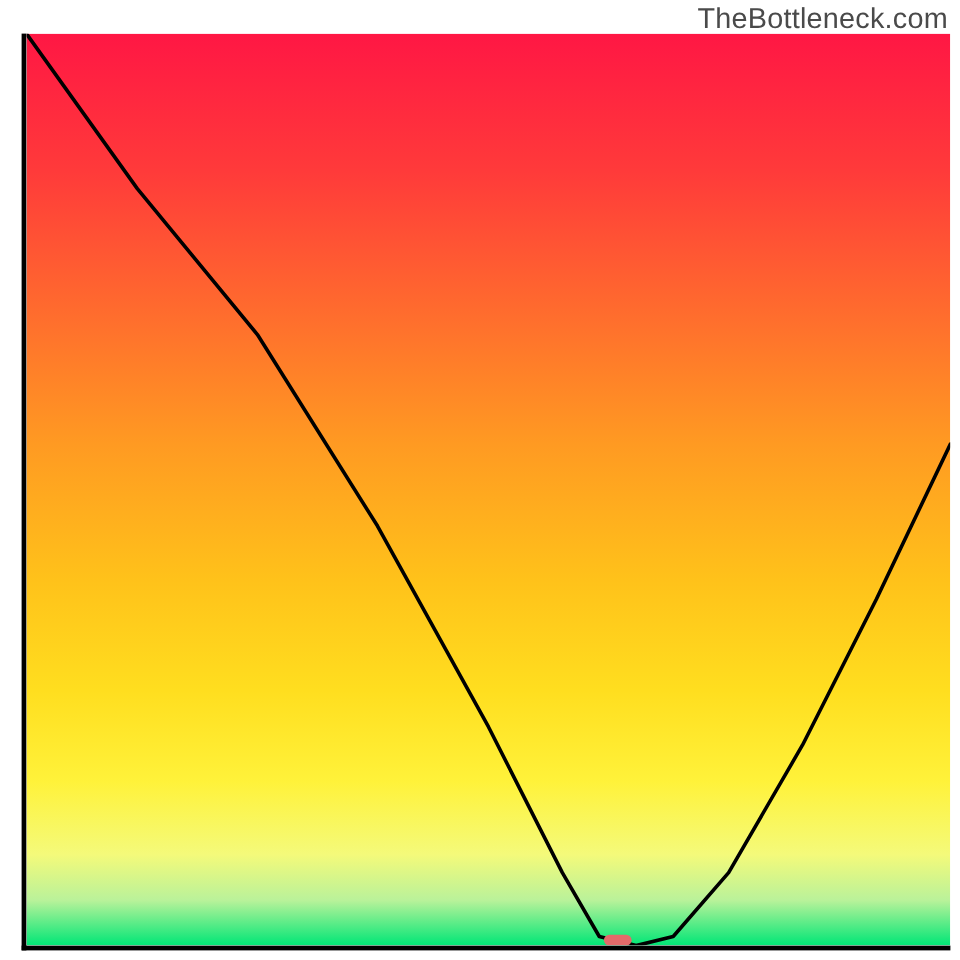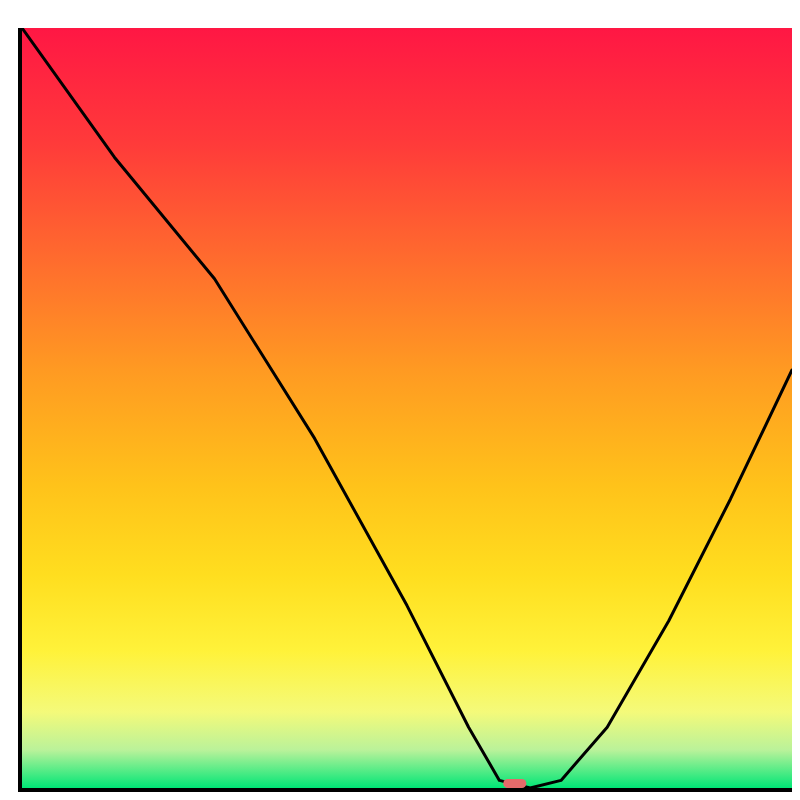--- a/index.html
+++ b/index.html
@@ -41,20 +41,21 @@
     top: 0;
     width: 100%;
     height: 100%;
   }
 </style>
 </head>
 <body>
 
 <div class="container">
 
+  <div class="watermark">TheBottleneck.com</div>
 
   <div class="plot-area">
     <svg class="inner" viewBox="0 0 770 760" preserveAspectRatio="none">
       <defs>
         <linearGradient id="bg-grad" x1="0" y1="0" x2="0" y2="1">
           <stop offset="0%" stop-color="#ff1744"></stop>
           <stop offset="15%" stop-color="#ff3a3a"></stop>
           <stop offset="30%" stop-color="#ff6a2e"></stop>
           <stop offset="45%" stop-color="#ff9a22"></stop>
           <stop offset="60%" stop-color="#ffc21a"></stop>

